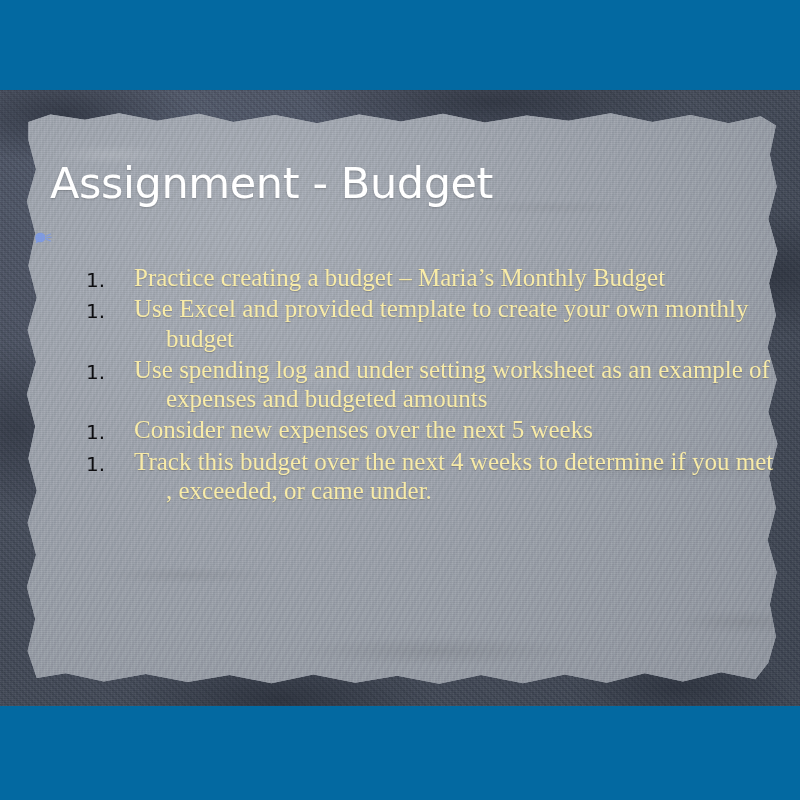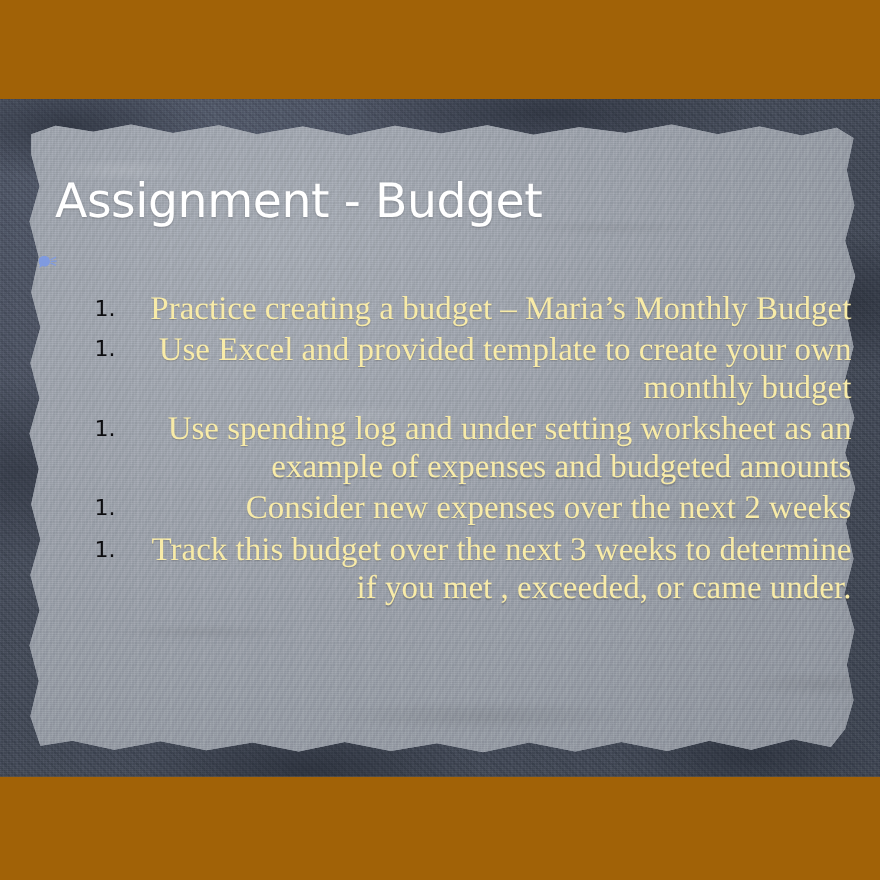--- a/index.html
+++ b/index.html
@@ -11,21 +11,21 @@
     width: 800px;
     height: 800px;
     overflow: hidden;
     font-family: "Liberation Sans", sans-serif;
   }
 
   #slide-canvas {
     position: relative;
     width: 800px;
     height: 800px;
-    background: #a16207;
+    background: #0369a1;
   }
 
   
   .slide-backdrop {
     position: absolute;
     left: 0;
     top: 90px;
     width: 800px;
     height: 616px;
     background-color: #474e5d;
@@ -155,26 +155,25 @@
     font-family: "DejaVu Sans", sans-serif;
     font-size: 20px;
     font-weight: 400;
     text-align: left;
   }
 
   .bullet-text {
     display: block;
     color: #f8eba8;
     font-family: "Liberation Serif", "DejaVu Serif", serif;
-    font-size: 30px;
+    font-size: 25px;
     line-height: 1.17;
     text-indent: -32px;
     padding-left: 32px;
     text-shadow: 0 1px 1px rgba(40,40,40,0.25);
-    text-align: right;
   }
 </style>
 </head>
 <body>
 
 <div id="slide-canvas">
 
   <div class="slide-backdrop">
     <div class="backdrop-mottle"></div>
     <div class="paper-panel">
@@ -201,22 +200,22 @@
       <li class="bullet-item">
         <span class="bullet-marker">1.</span>
         <span class="bullet-text">Use Excel and provided template to create your own monthly budget</span>
       </li>
       <li class="bullet-item">
         <span class="bullet-marker">1.</span>
         <span class="bullet-text">Use spending log and under setting worksheet as an example of expenses and budgeted amounts</span>
       </li>
       <li class="bullet-item">
         <span class="bullet-marker">1.</span>
-        <span class="bullet-text">Consider new expenses over the next 2 weeks</span>
-      </li>
-      <li class="bullet-item">
-        <span class="bullet-marker">1.</span>
-        <span class="bullet-text">Track this budget over the next 3 weeks to determine if you met , exceeded, or came under.</span>
+        <span class="bullet-text">Consider new expenses over the next 5 weeks</span>
+      </li>
+      <li class="bullet-item">
+        <span class="bullet-marker">1.</span>
+        <span class="bullet-text">Track this budget over the next 4 weeks to determine if you met , exceeded, or came under.</span>
       </li>
     </ol>
 
   </div>
 </div>
 
 </body></html>

